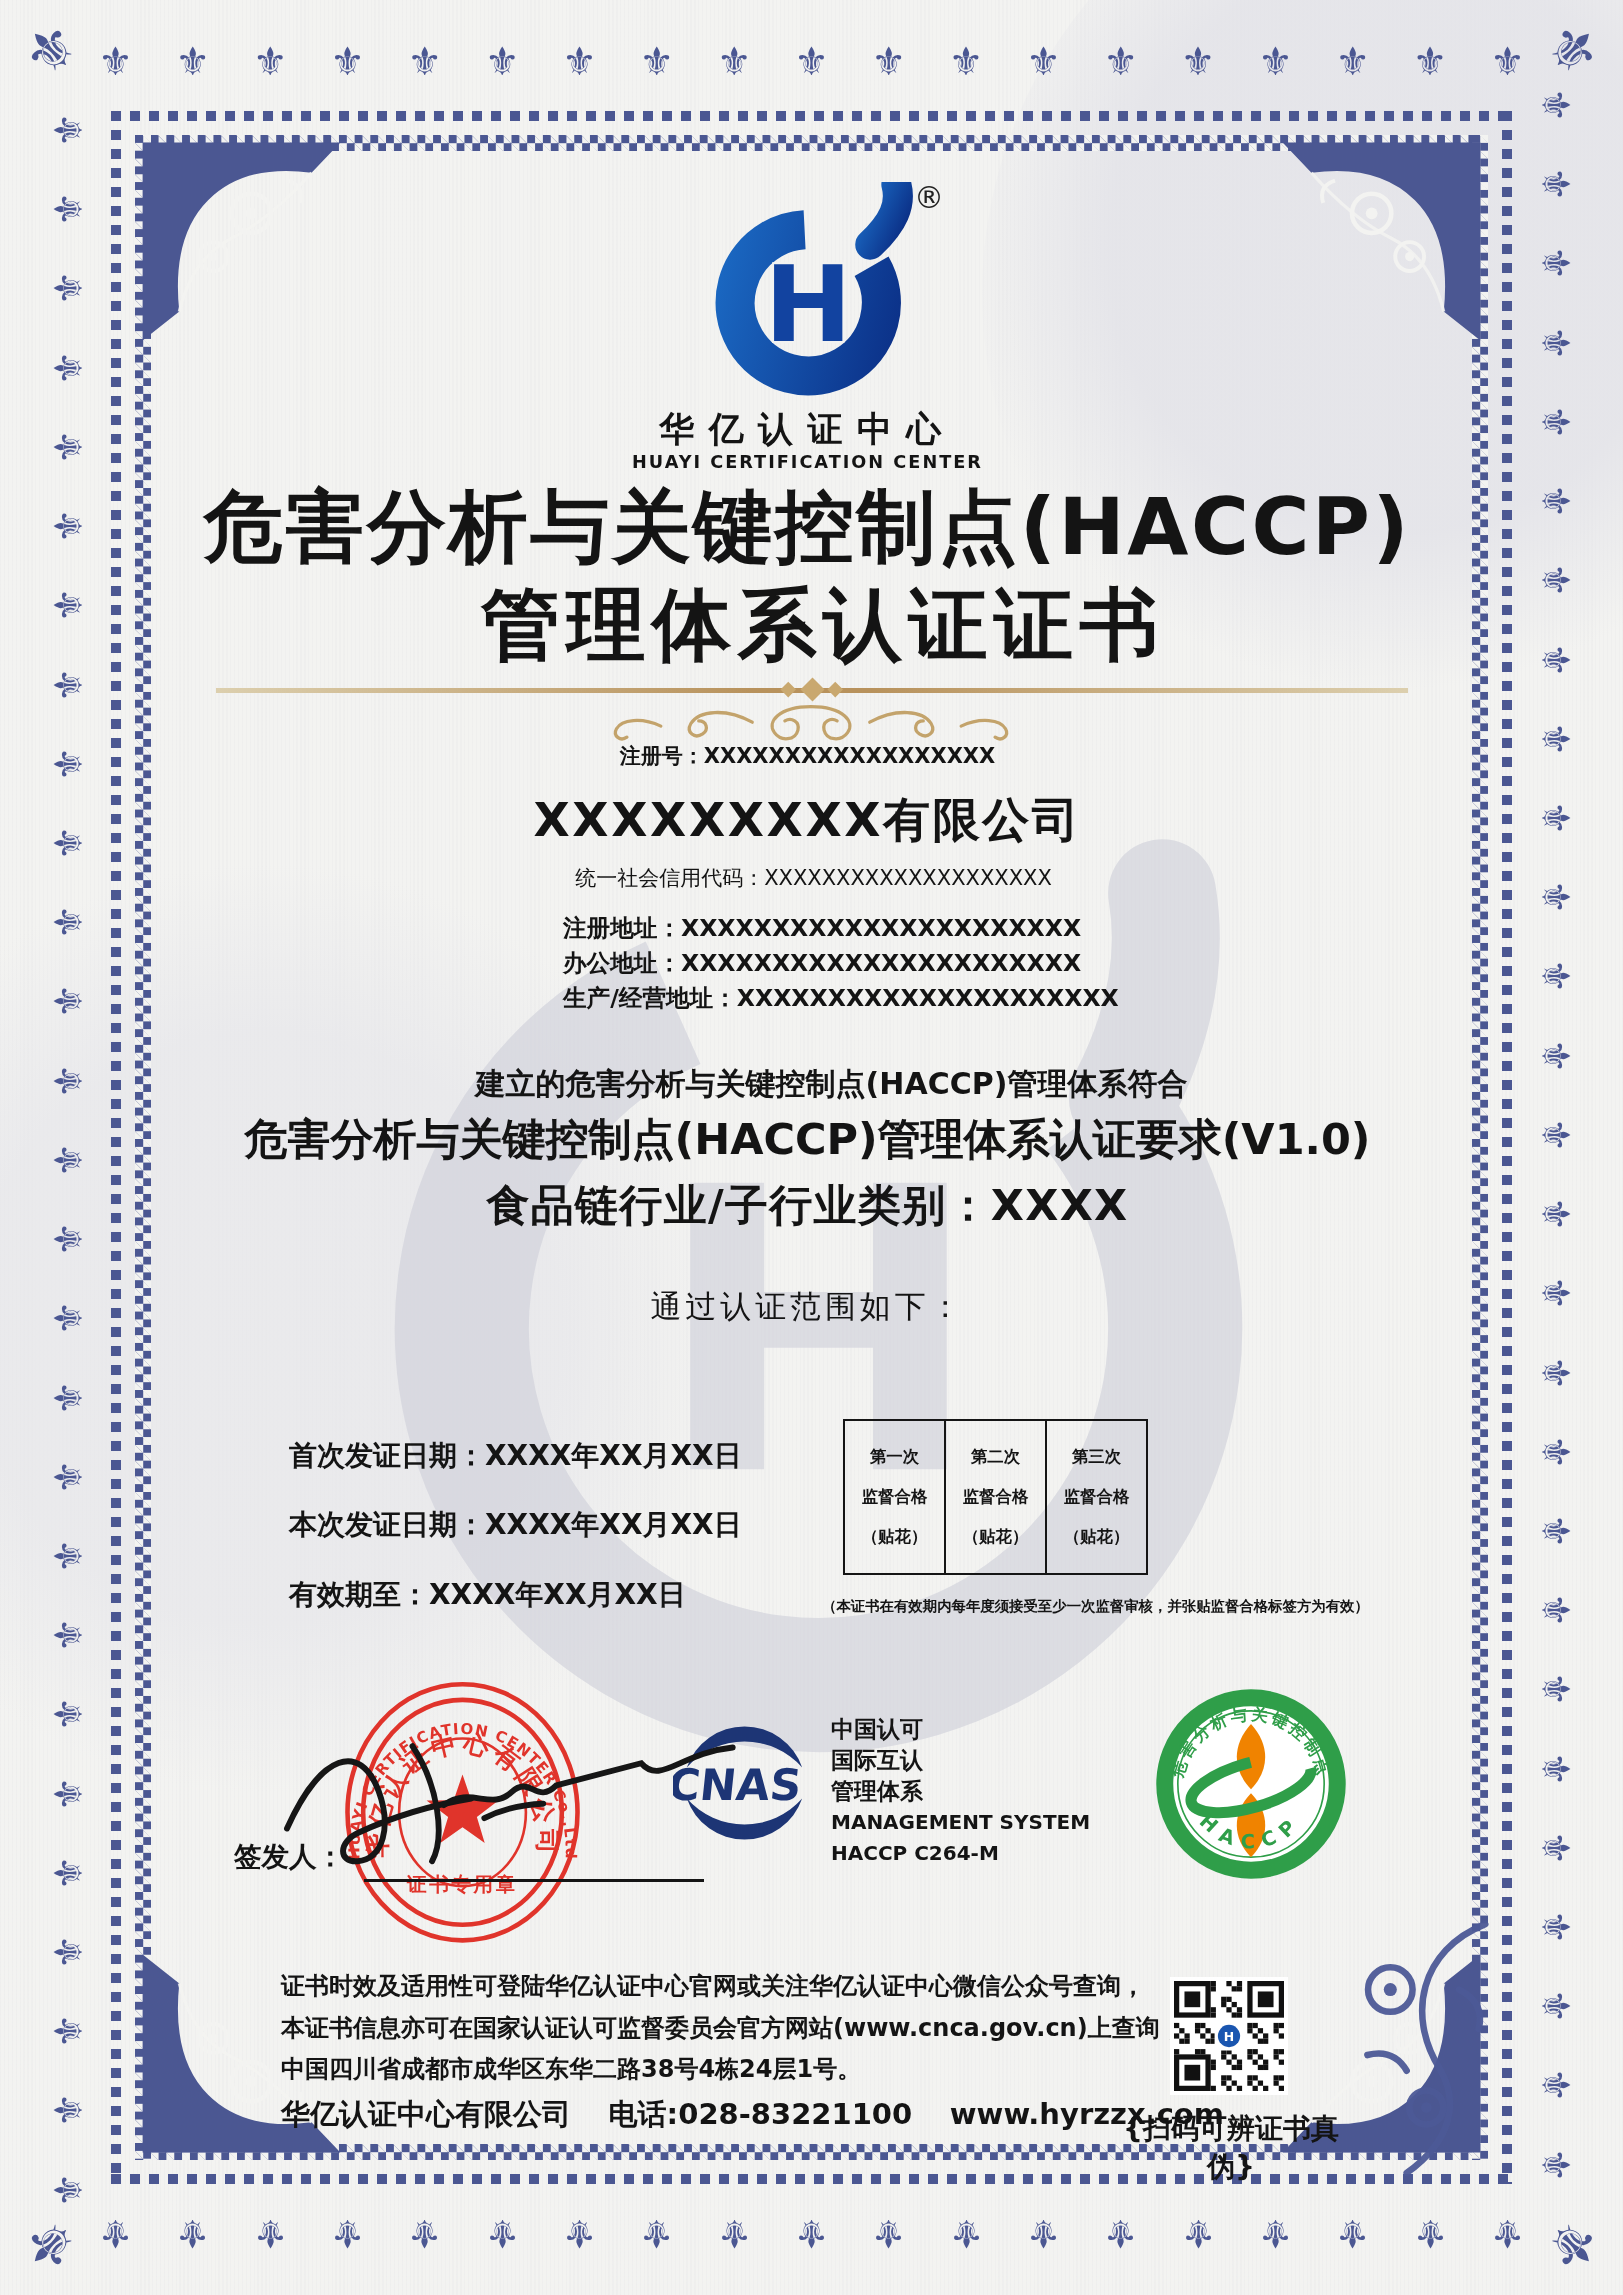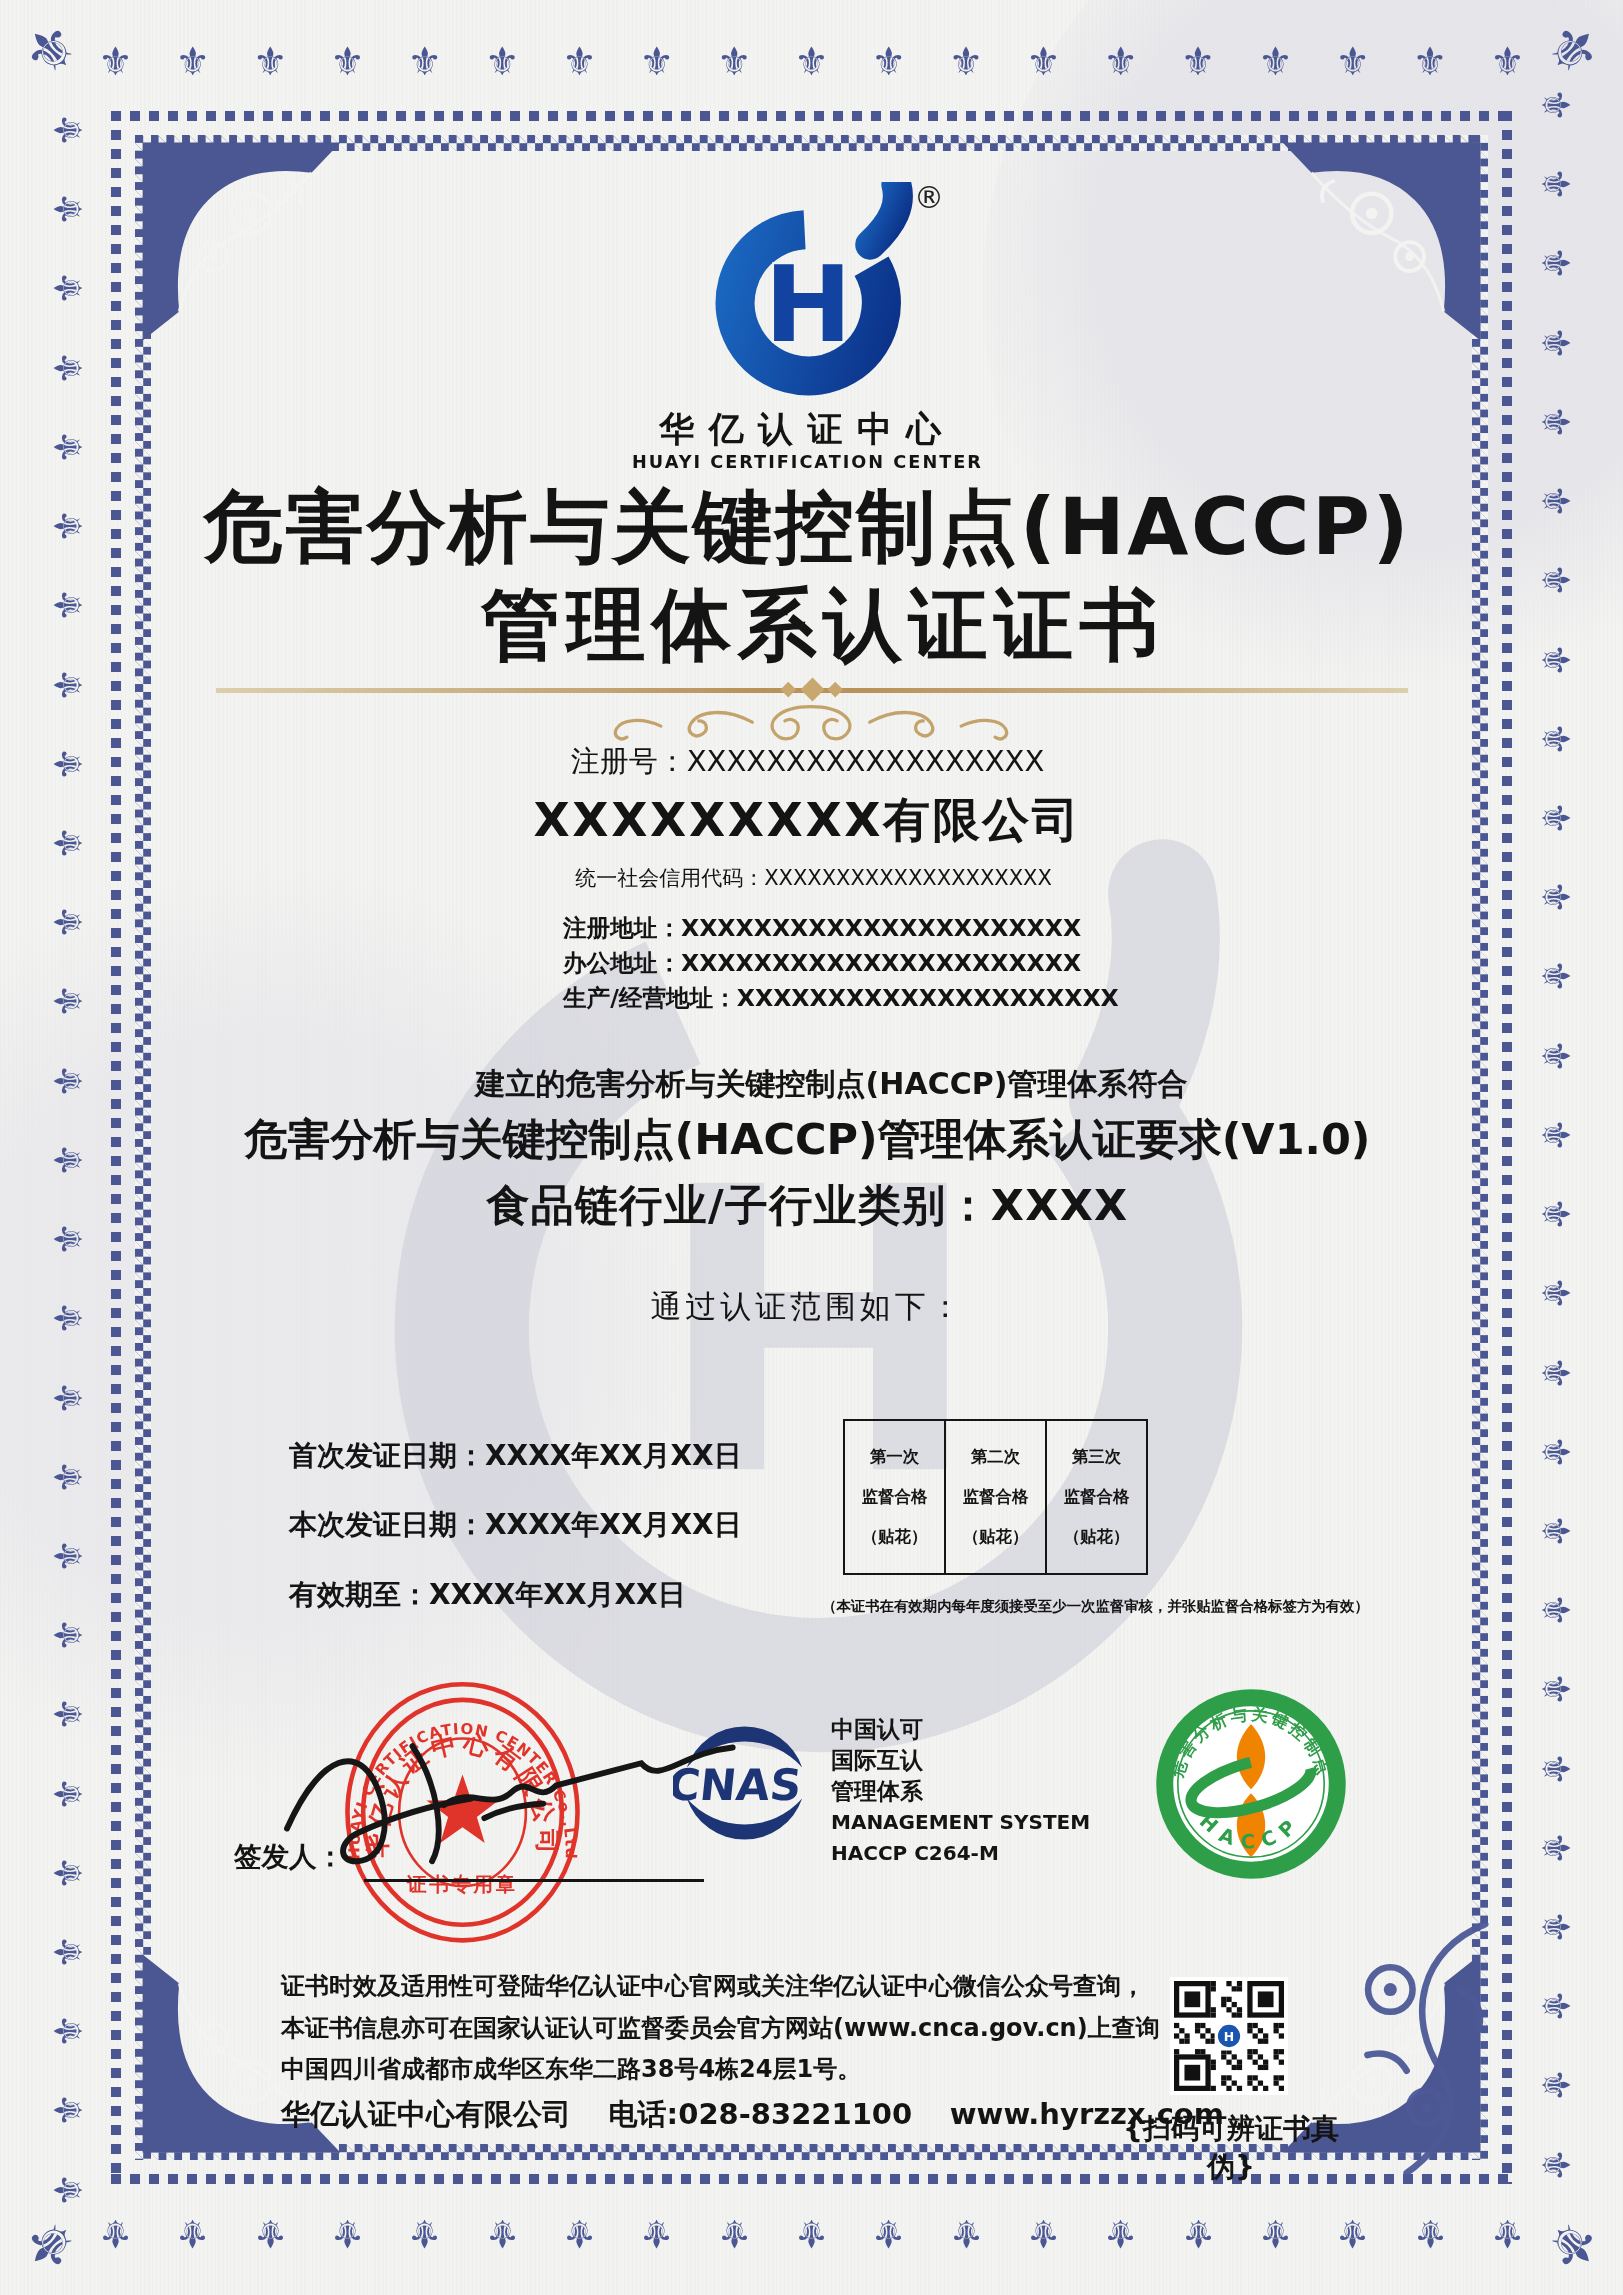--- a/index.html
+++ b/index.html
@@ -65,21 +65,21 @@
 
   .gold-line{left:216px;width:1192px;top:688px;height:4.6px;z-index:5;
     background:linear-gradient(90deg,#dccfae,#b8925c 45%,#b8925c 55%,#dccfae);}
   .gold-diamond{left:804px;top:681px;width:17px;height:17px;background:#c9a86f;
     transform:rotate(45deg);z-index:6;}
   .gold-diamond.gd2{left:783px;top:684px;width:10.5px;height:10.5px;}
   .gold-diamond.gd3{left:830px;top:684px;width:10.5px;height:10.5px;}
   .gold-flourish{left:582px;top:700px;z-index:5;}
 
   
-  .reg-line{top:742px;font-size:29px;font-weight:400;z-index:5;}
+  .reg-line{top:742px;font-size:21px;font-weight:700;z-index:5;}
   .company-name{top:789px;font-size:47px;font-weight:900;letter-spacing:2.6px;z-index:5;}
   .credit-line{top:864px;font-size:21px;font-weight:400;z-index:5;margin-left:12px;}
   .addr-block{left:563px;top:911px;z-index:5;font-size:23.6px;font-weight:600;line-height:35px;}
 
   .stmt-intro{top:1064px;font-size:30px;font-weight:800;z-index:5;padding-left:48px;}
   .stmt-standard{top:1111px;font-size:43px;font-weight:900;z-index:5;}
   .stmt-category{top:1177px;font-size:43px;font-weight:900;letter-spacing:1.3px;z-index:5;}
 
   .scope-heading{top:1286px;font-size:31px;font-weight:400;letter-spacing:3.9px;z-index:5;}
   .scope-value{top:1341px;font-size:35px;font-weight:600;letter-spacing:1.3px;z-index:5;}

